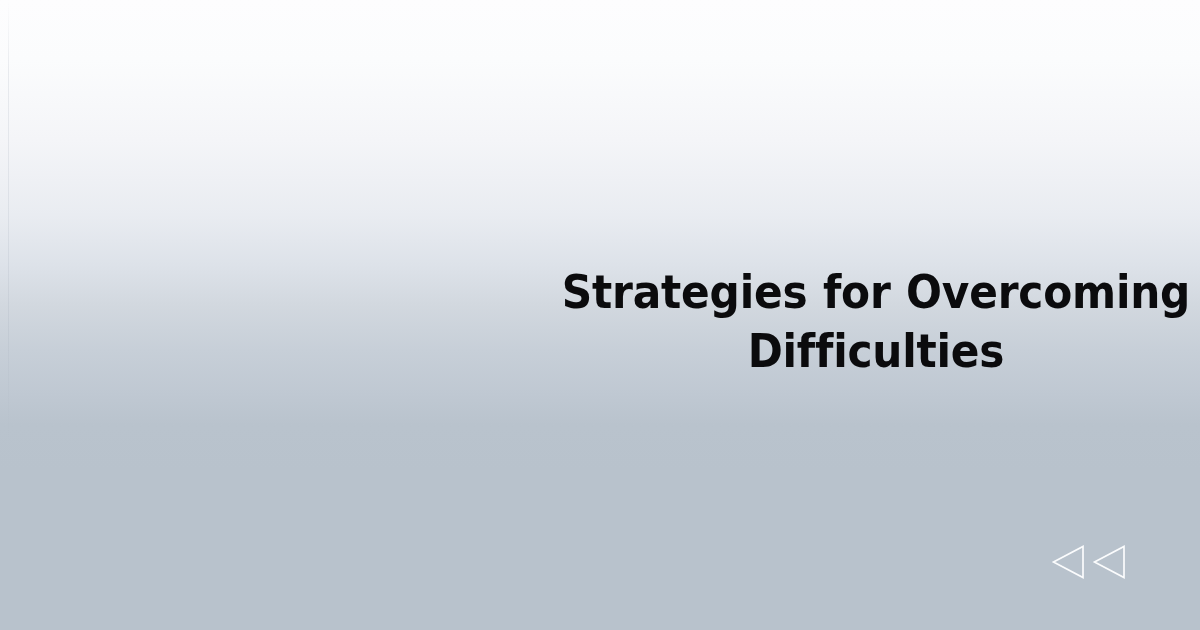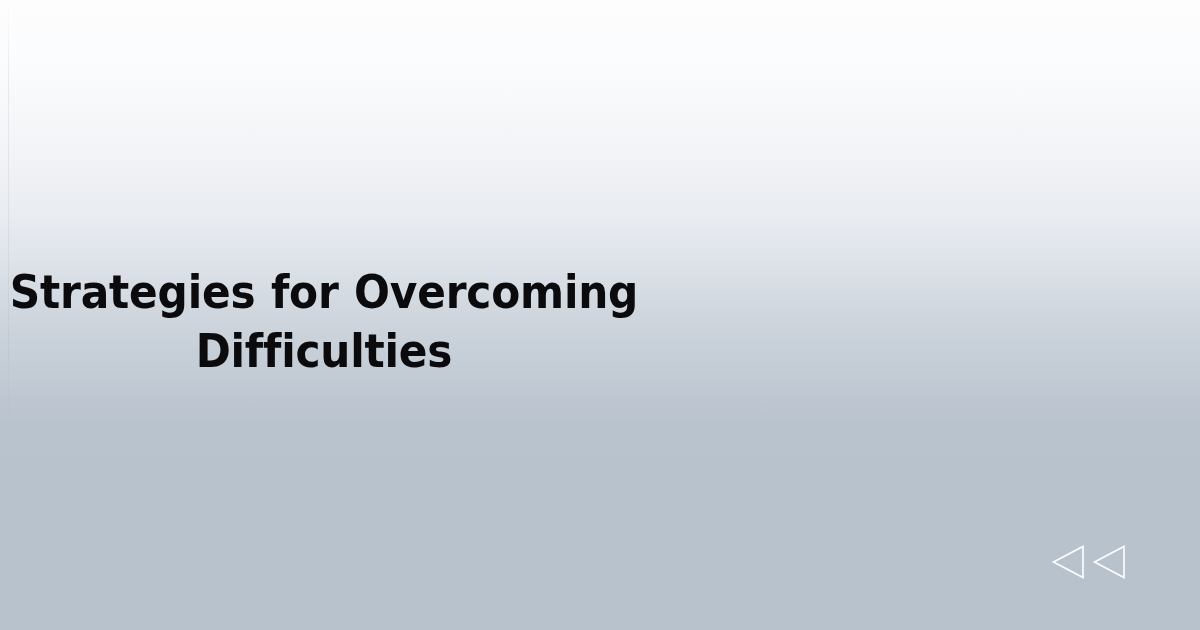--- a/index.html
+++ b/index.html
@@ -46,21 +46,21 @@
                 rgba(150,160,175,0.00) 440px);
     pointer-events: none;
   }
 
   #title-block {
     position: absolute;
     left: 0;
     right: 0;
     top: 262px;
     display: flex;
-    justify-content: flex-start;
+    justify-content: flex-end;
   }
 
   #slide-title {
     width: 648px;
     margin: 0;
     text-align: center;
     font-size: 47px;
     line-height: 59px;
     font-weight: 700;
     font-stretch: condensed;

